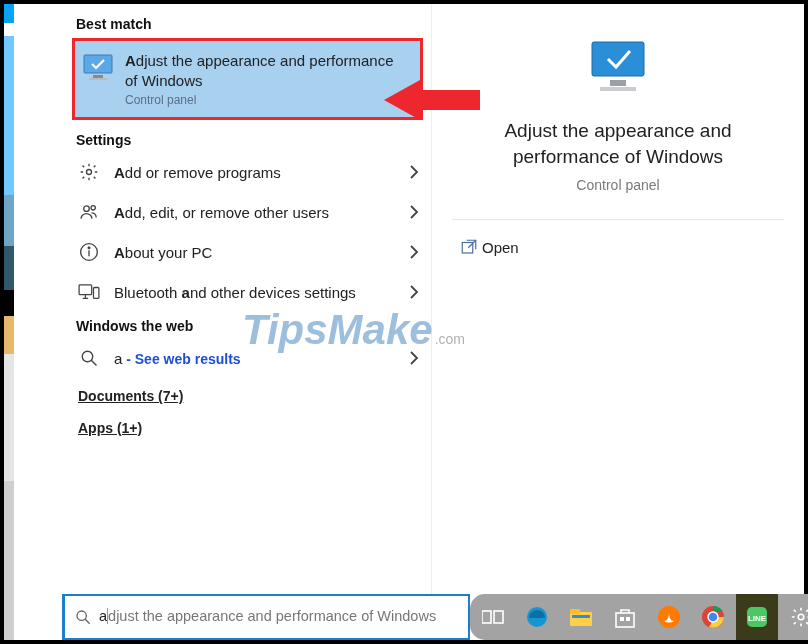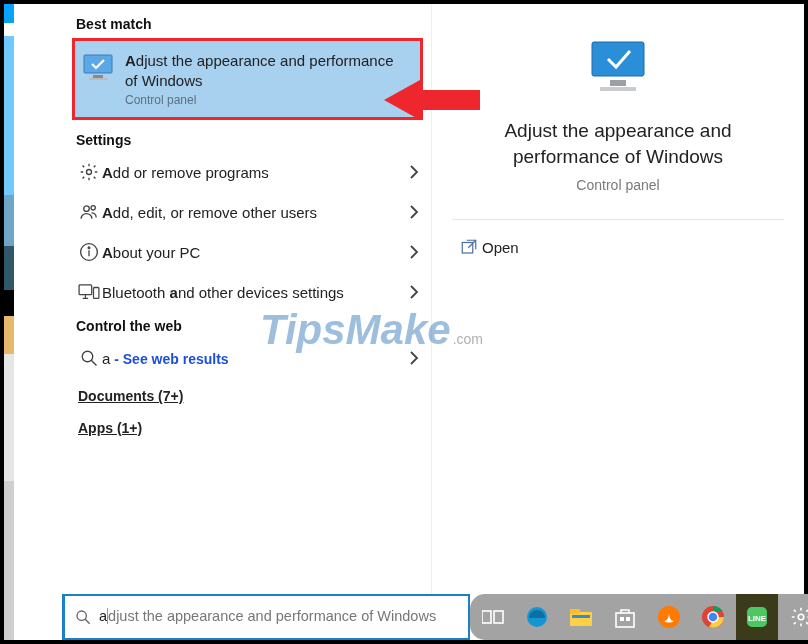--- a/index.html
+++ b/index.html
@@ -61,21 +61,21 @@
   }
   .best-match .icon-wrap {
     width: 32px; height: 32px;
     display: flex; align-items: center; justify-content: center;
   }
   .best-match .title { font-size: 15px; color: #222; line-height: 1.3; }
   .best-match .subtitle { font-size: 12px; color: #5c7085; margin-top: 3px; }
   .result-item {
     display: flex;
     align-items: center;
-    gap: 2px;
+    gap: 14px;
     padding: 9px 8px 9px 10px;
     color: #222;
   }
   .result-item .ricon {
     width: 22px; height: 22px;
     display: flex; align-items: center; justify-content: center;
     color: #555;
   }
   .result-item .label { flex: 1; font-size: 15px; }
   .result-item .chev { color: #444; }
@@ -123,21 +123,21 @@
   
   .arrow {
     position: absolute;
     left: 380px; top: 70px;
     width: 96px; height: 52px;
     pointer-events: none;
   }
   
   .watermark {
     position: absolute;
-    left: 256px; top: 302px;
+    left: 238px; top: 302px;
     pointer-events: none;
     font-size: 42px;
     font-weight: 700;
     font-style: italic;
     color: rgba(60,125,185,0.5);
   }
   .watermark small {
     font-size: 14px; font-weight: 400; font-style: normal;
     color: rgba(110,110,110,0.55);
     margin-left: 2px;
@@ -275,21 +275,21 @@
               </svg>
           </span>
           <span class="label"><span id="si3pre">Bluetooth </span><span class="b-bold">a</span><span id="si3">nd other devices settings</span></span>
           <span class="chev">
             <svg width="10" height="14">
                 <path d="M2 1 l6 6 l-6 6" fill="none" stroke="#444" stroke-width="1.8"></path>
               </svg>
           </span>
         </div>
 
-        <div class="section-header">Control the web</div>
+        <div class="section-header">Windows the web</div>
 
         <div class="result-item">
           <span class="ricon">
             <svg width="18" height="18" viewBox="0 0 24 24" fill="none" stroke="#444" stroke-width="1.8">
                 <circle cx="10" cy="10" r="7"></circle>
                 <line x1="15" y1="15" x2="22" y2="22"></line>
               </svg>
           </span>
           <span class="label"><span>a</span><span class="grey"> - See web results</span></span>
           <span class="chev">

